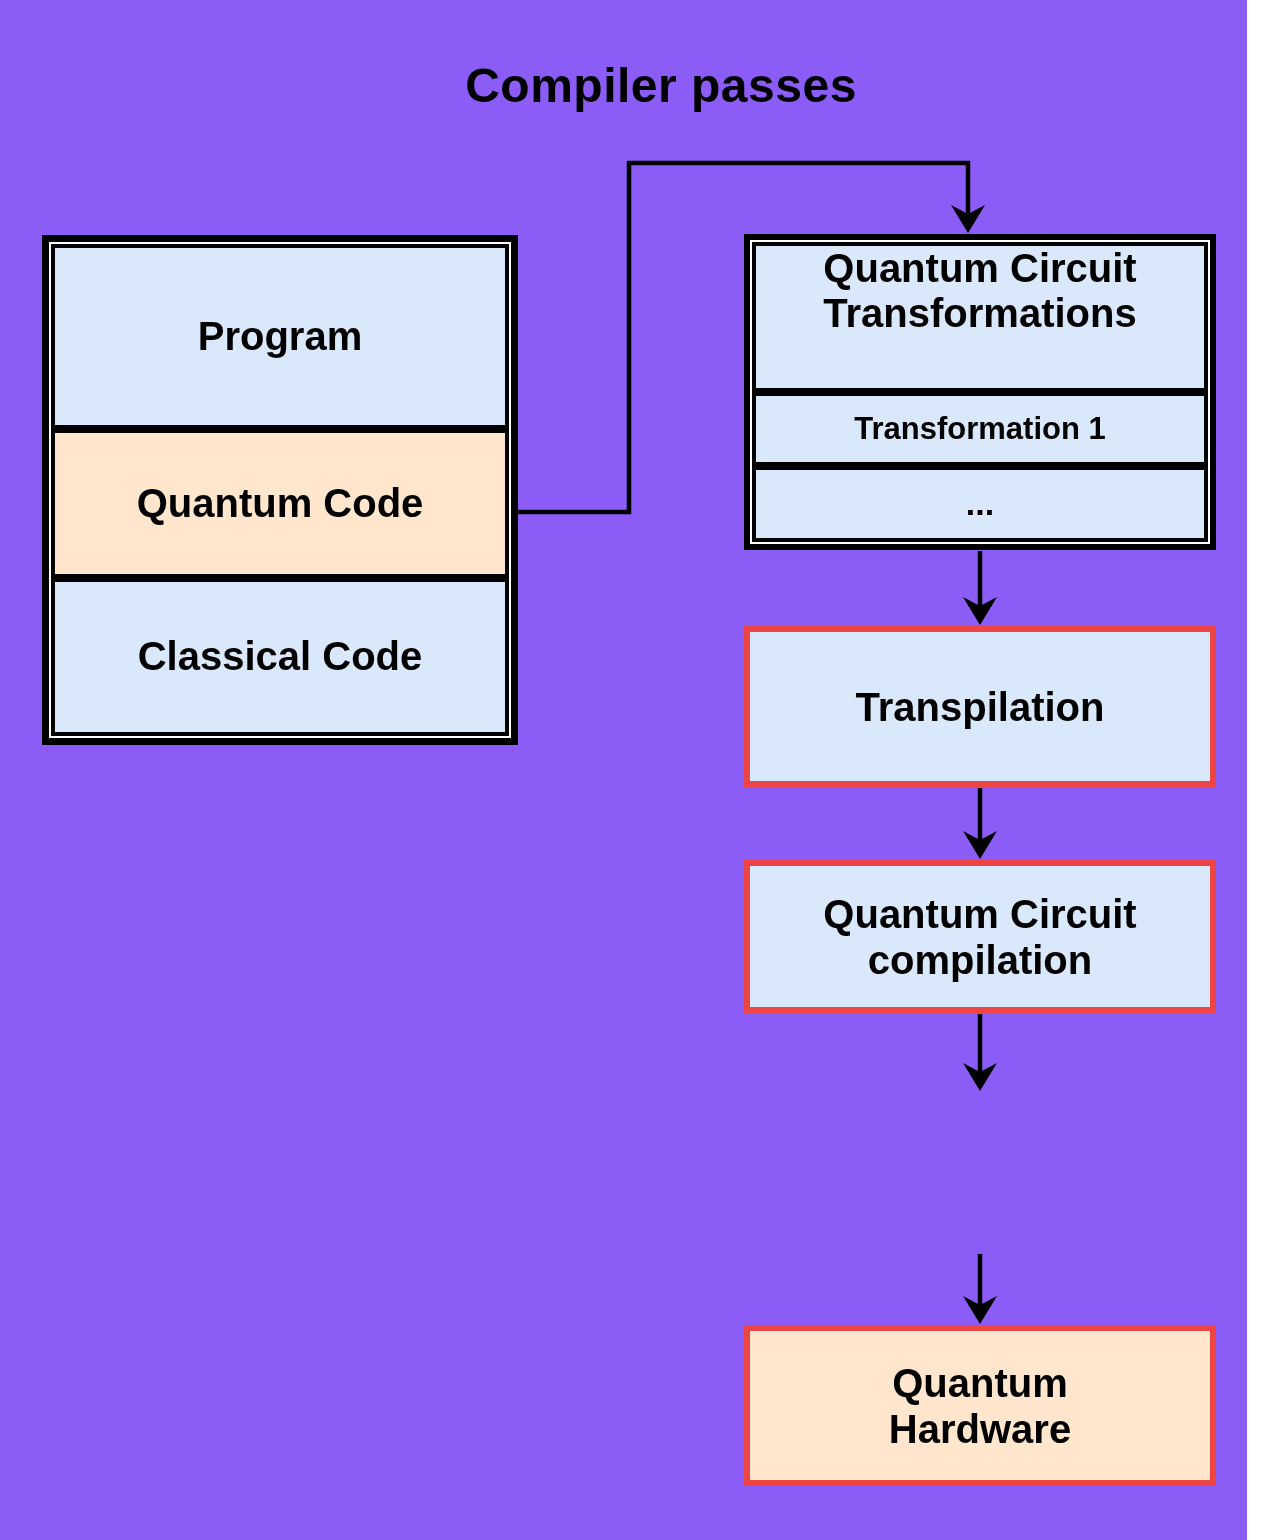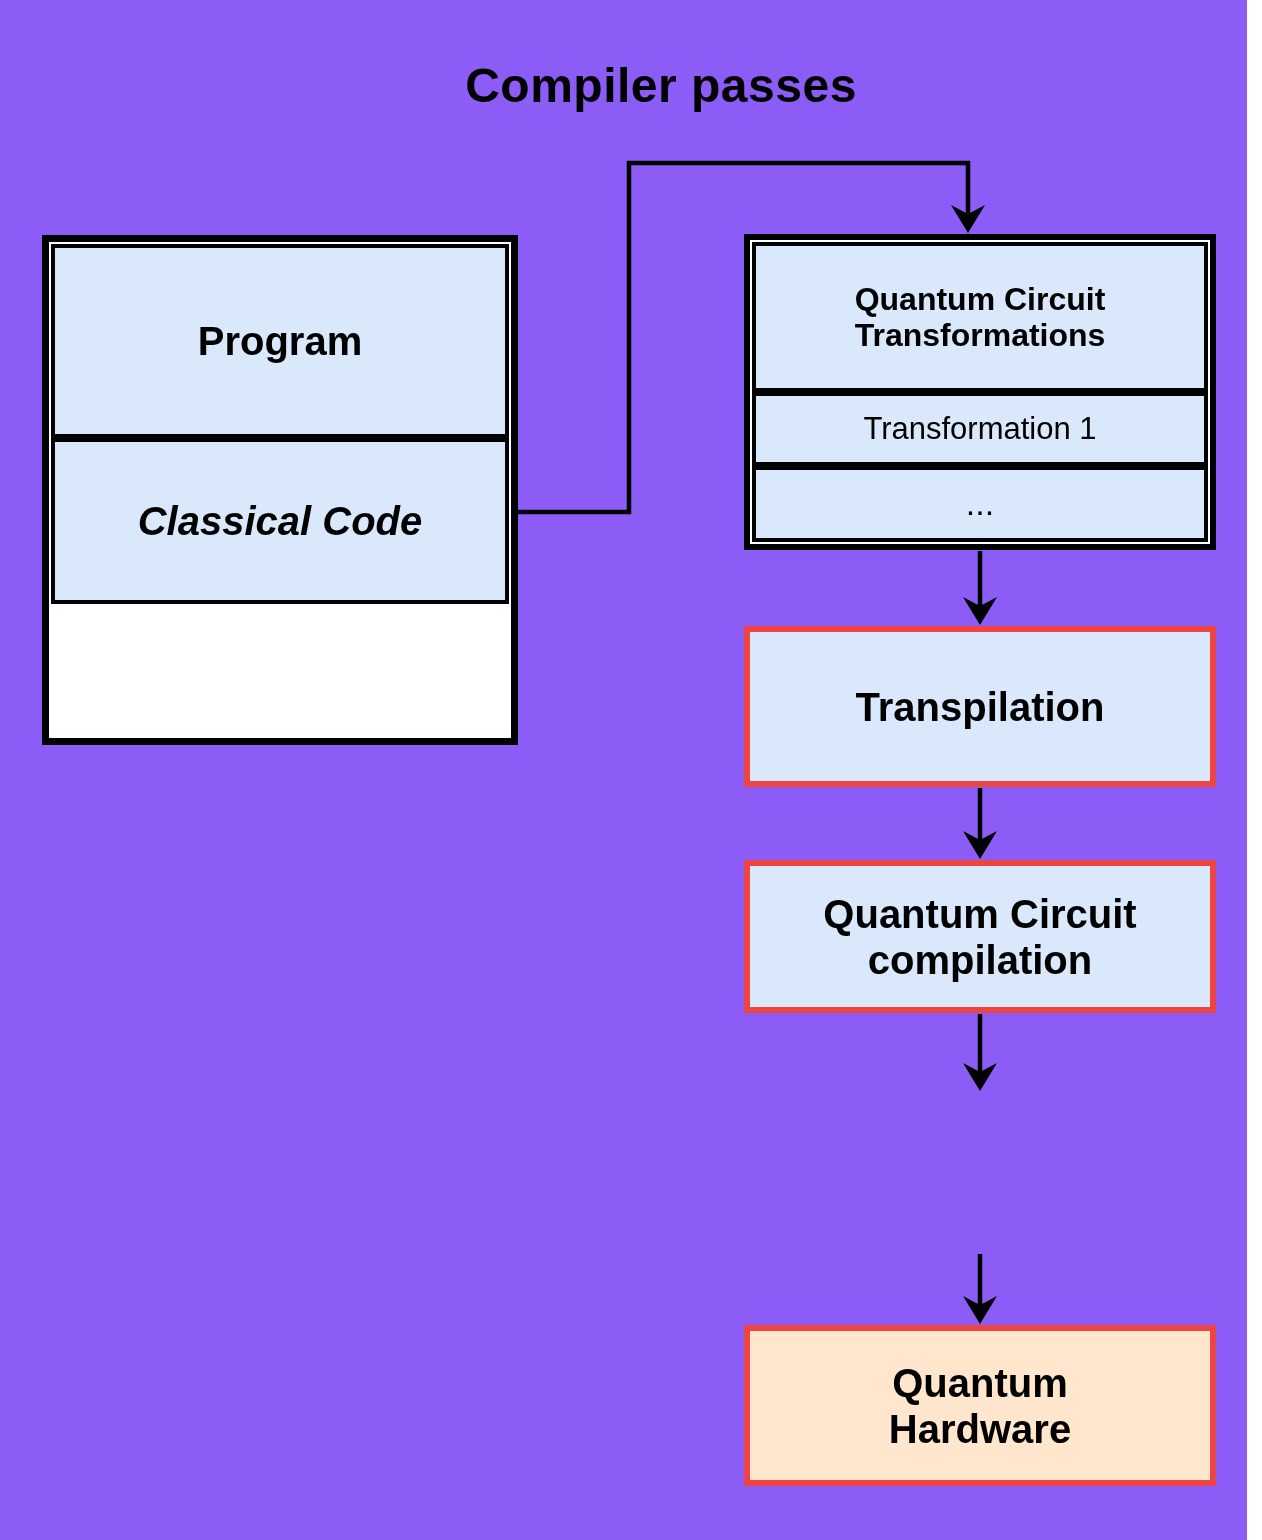--- a/index.html
+++ b/index.html
@@ -59,54 +59,54 @@
     display: flex;
     align-items: center;
     justify-content: center;
     text-align: center;
     font-size: 40px;
     font-weight: 700;
     color: #000000;
   }
   #program-section   { height: 186px; }
   #quantum-code-box  { height: 148px; }
-  #classical-code-box{ height: 158px; font-style: italic; }
+  #classical-code-box{ height: 158px; }
 
   .fill-blue   { background: #dae8fc; }
   .fill-orange { background: #ffe6cc; }
 
   
   #transformations-box {
     left: 744px; top: 234px;
     width: 472px; height: 316px;
     border: 6px solid #000000;
     background: #ffffff;
     padding: 2px;
     display: flex;
     flex-direction: column;
   }
   #transformations-header {
     height: 154px;
     border: 4px solid #000000;
     display: flex;
-    align-items: center;
-    justify-content: center;
-    text-align: center;
-    font-size: 32px;
+    align-items: flex-start;
+    justify-content: center;
+    text-align: center;
+    font-size: 40px;
     font-weight: 700;
     line-height: 1.13;
   }
   .sub-row {
     border: 4px solid #000000;
     display: flex;
     align-items: center;
     justify-content: center;
     text-align: right;
     font-size: 31px;
-    font-weight: 400;
+    font-weight: 700;
   }
   #transformation-1-row { height: 72px; }
   #transformation-more-row { height: 74px; font-size: 34px; }
 
   .flow-box {
     left: 744px;
     width: 472px;
     border: 6px solid #ef4444;
     display: flex;
     align-items: center;
@@ -155,20 +155,23 @@
     <g>
       <line x1="980" y1="1254" x2="980" y2="1305"></line>
       <path class="head" d="M 963 1296 L 980 1324 L 997 1296 L 980 1305 Z"></path>
     </g>
   </svg>
 
   <div id="program-stack" class="abs">
     <div id="program-section" class="stack-section fill-blue">
       <span>Program</span>
     </div>
+    <div id="quantum-code-box" class="stack-section fill-orange">
+      <span>Quantum Code</span>
+    </div>
     <div id="classical-code-box" class="stack-section fill-blue">
       <span>Classical Code</span>
     </div>
   </div>
 
   <div id="transformations-box" class="abs">
     <div id="transformations-header" class="fill-blue">
       <span class="label-inner">Quantum Circuit Transformations</span>
     </div>
     <div id="transformation-1-row" class="sub-row fill-blue">

